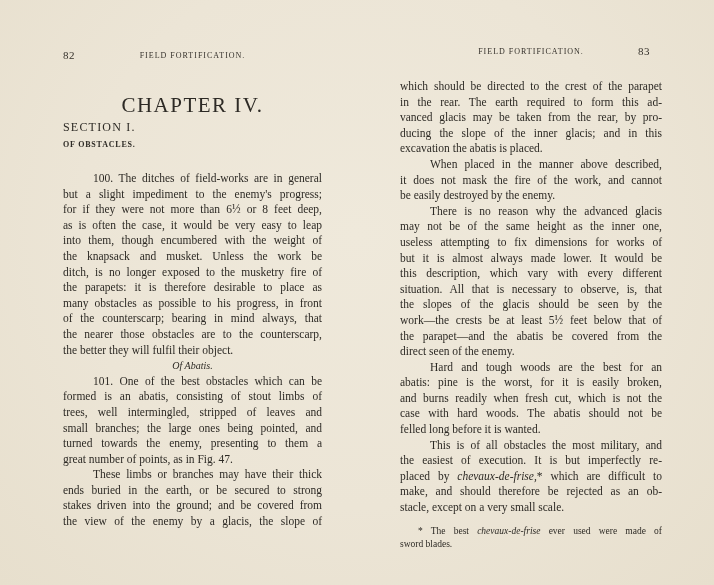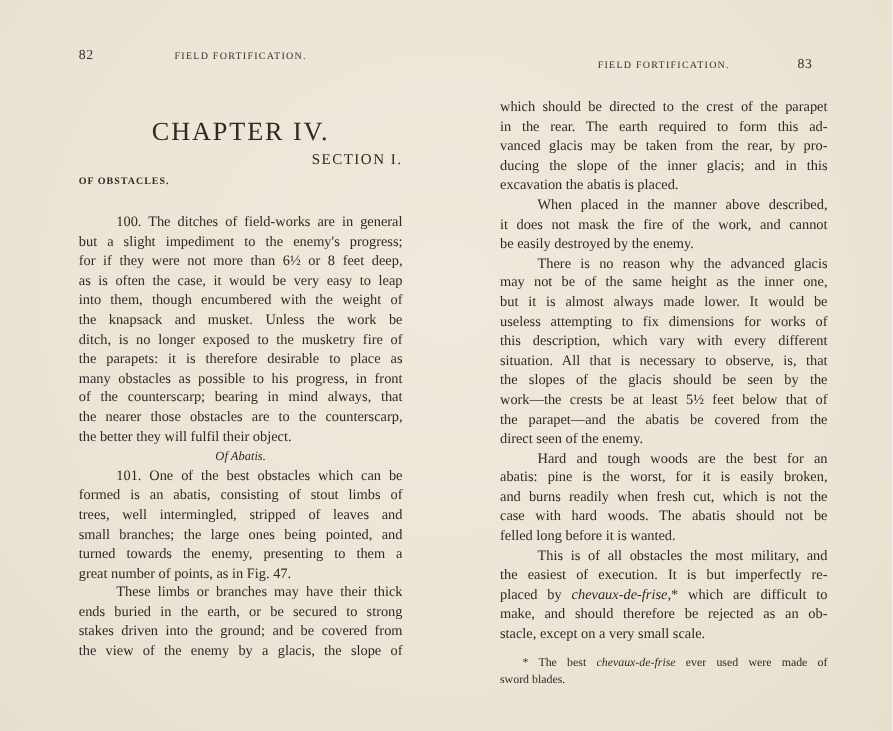--- a/index.html
+++ b/index.html
@@ -22,40 +22,40 @@
 
   .runhead {
     position: absolute;
     width: 100%;
     text-align: center;
     font-size: 8px;
     letter-spacing: 1px;
     color: #35312b;
     white-space: nowrap;
   }
-  .col-left  .runhead { top: 40px; }
+  .col-left  .runhead { top: 51px; }
   .col-right .runhead { top: 47px; }
   .pagenum {
     position: absolute;
     top: -2px;
     font-size: 11px;
     letter-spacing: 0.5px;
   }
   .pagenum.pn-left  { left: 0; }
   .pagenum.pn-right { right: 12px; }
 
   .chapter-heading {
     position: absolute; top: 93px; width: 100%;
     margin: 0; text-align: center;
     font-size: 21px; font-weight: normal; letter-spacing: 1.5px;
     white-space: nowrap;
   }
   .section-heading {
     position: absolute; top: 120px; width: 100%;
-    margin: 0; text-align: right;
+    margin: 0; text-align: left;
     font-size: 12px; font-weight: normal; letter-spacing: 1.2px;
     white-space: nowrap;
   }
   .subsection-heading {
     position: absolute; top: 140px; width: 100%;
     margin: 0; 
     font-size: 8px; font-weight: bold; letter-spacing: 0.8px;
     white-space: nowrap;
     font-family: Liberation Serif, serif;
   }
@@ -143,22 +143,22 @@
           <div class="line lastline">excavation the abatis is placed.</div>
         </div>
         <div class="para">
           <div class="line indent">When placed in the manner above described,</div>
           <div class="line">it does not mask the fire of the work, and cannot</div>
           <div class="line lastline">be easily destroyed by the enemy.</div>
         </div>
         <div class="para">
           <div class="line indent">There is no reason why the advanced glacis</div>
           <div class="line">may not be of the same height as the inner one,</div>
+          <div class="line">useless attempting to fix dimensions for works of</div>
           <div class="line">but it is almost always made lower. It would be</div>
-          <div class="line">useless attempting to fix dimensions for works of</div>
           <div class="line">this description, which vary with every different</div>
           <div class="line">situation. All that is necessary to observe, is, that</div>
           <div class="line">the slopes of the glacis should be seen by the</div>
           <div class="line">work—the crests be at least 5½ feet below that of</div>
           <div class="line">the parapet—and the abatis be covered from the</div>
           <div class="line lastline">direct seen of the enemy.</div>
         </div>
         <div class="para">
           <div class="line indent">Hard and tough woods are the best for an</div>
           <div class="line">abatis: pine is the worst, for it is easily broken,</div>

